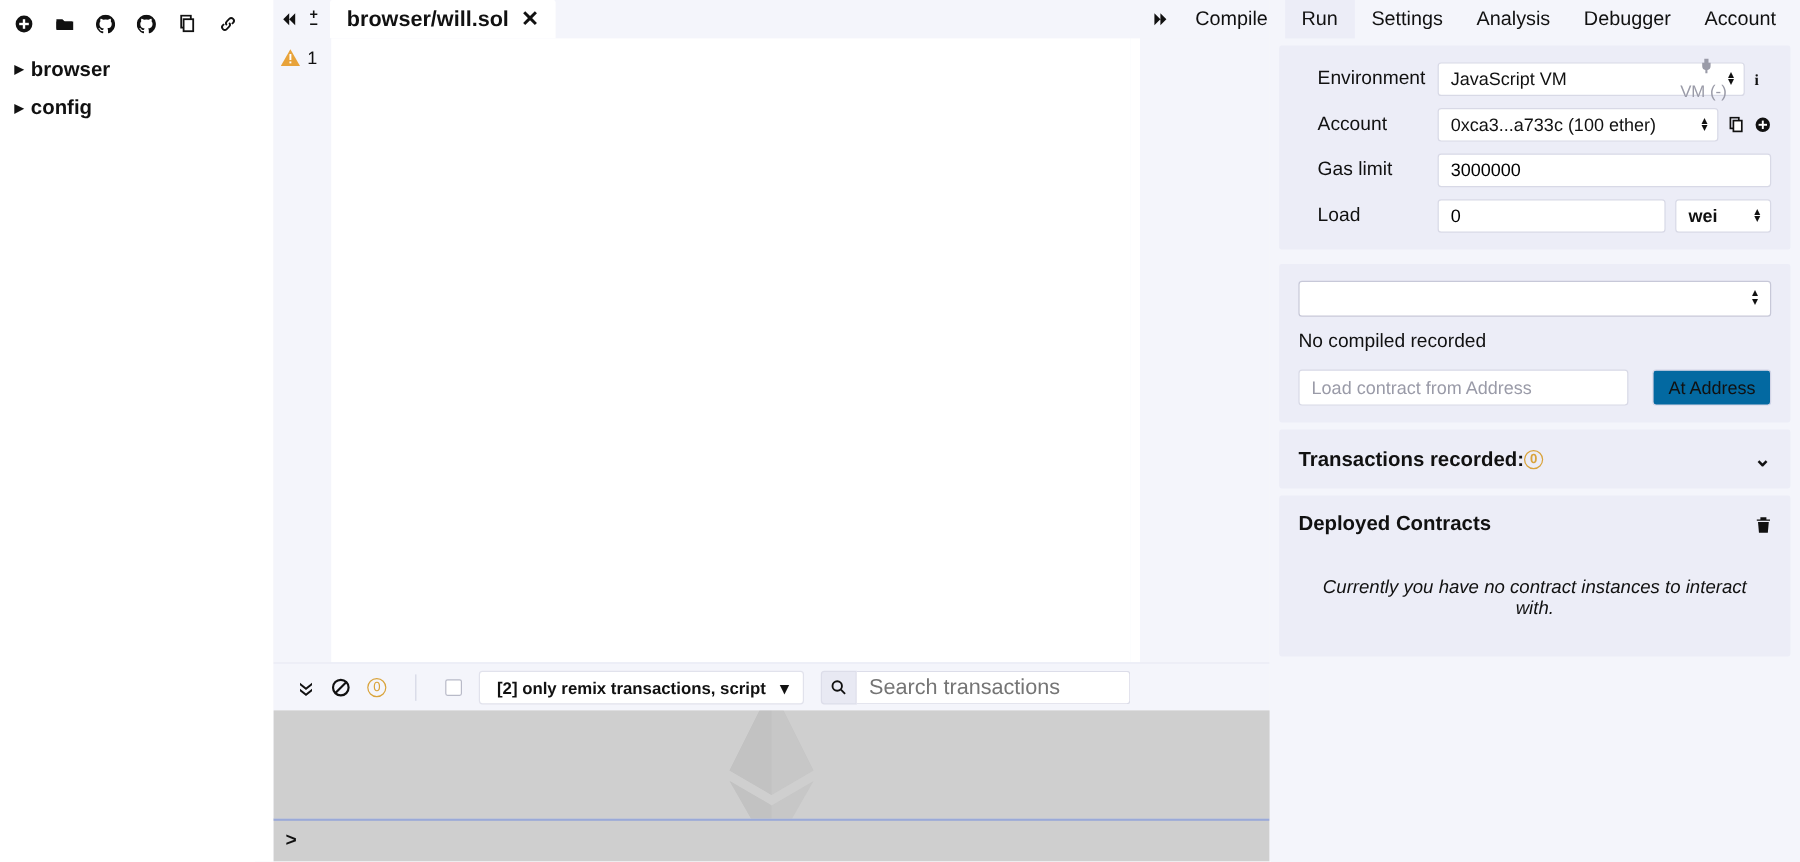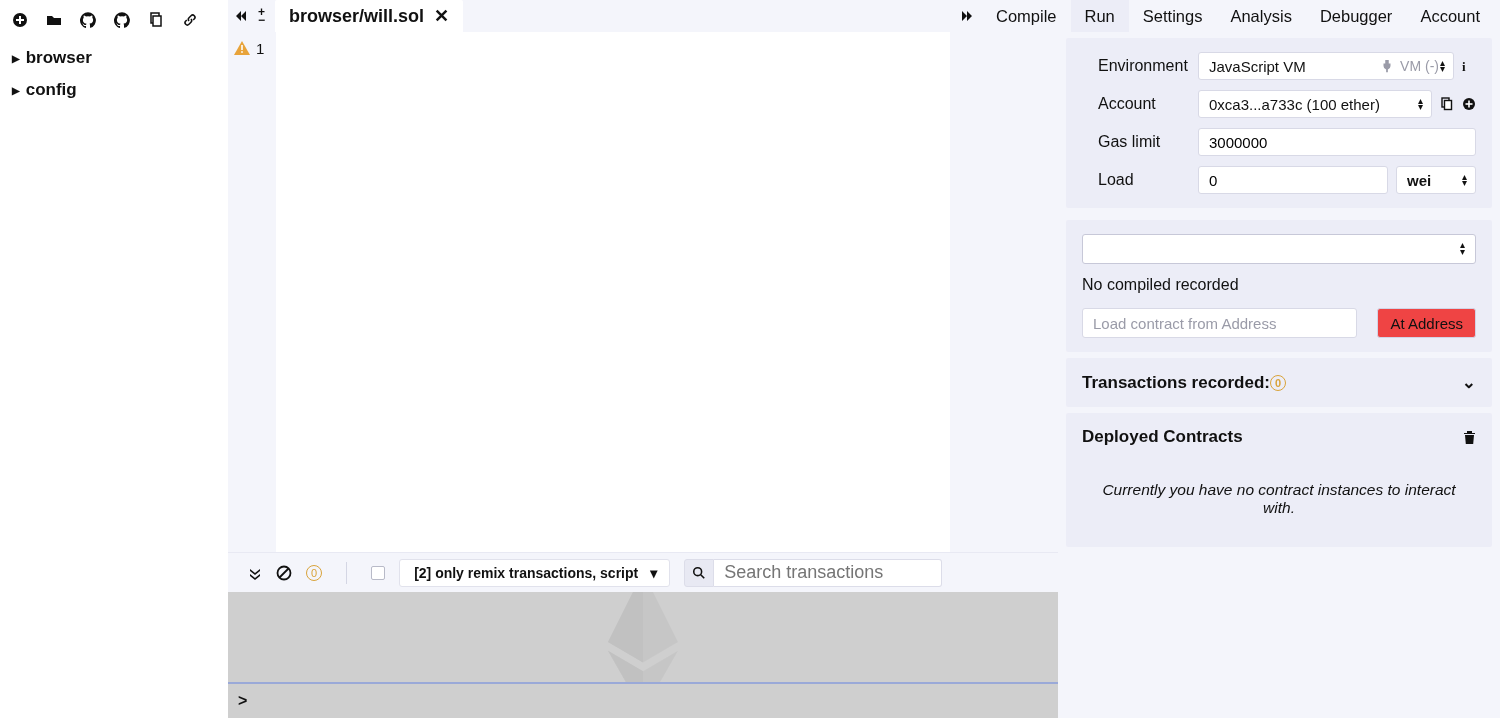--- a/index.html
+++ b/index.html
@@ -58,21 +58,21 @@
 .env-note { color: #9a9ba8; font-size: 14px; margin-right: 4px; }
 .mini-icons { display: flex; gap: 8px; margin-left: 8px; }
 .mini-icons svg, .mini-icons .glyph { width: 14px; height: 14px; font-size: 13px; font-weight: 700; }
 .txt input { border: none; outline: none; width: 100%; font-size: 15px; font-family: inherit; }
 
 .contract-sel { width: 100%; height: 30px; border: 1px solid #c7c8d8; background: #fff; border-radius: 3px; position: relative; }
 .contract-sel .caret-ud { position: absolute; right: 10px; top: 6px; font-size: 10px; line-height: 7px; }
 .nocontracts { margin: 12px 0 14px 0; font-size: 16px; }
 .addr-row { display: flex; gap: 20px; }
 .addr-in { flex: 1; height: 30px; border: 1px solid #d8d9e6; background: #fff; border-radius: 3px; padding: 0 10px; font-size: 15px; color: #888; display: flex; align-items: center; }
-.btn { background: #ef4444; border: 1px solid #d2d4e6; border-radius: 3px; padding: 0 12px; height: 30px; display: flex; align-items: center; font-size: 15px; cursor: pointer; }
+.btn { background: #0369a1; border: 1px solid #d2d4e6; border-radius: 3px; padding: 0 12px; height: 30px; display: flex; align-items: center; font-size: 15px; cursor: pointer; }
 
 .sect { background: #ecedf7; margin: 0 8px 6px 8px; border-radius: 2px; padding: 14px 16px; }
 .sect-head { display: flex; align-items: center; justify-content: space-between; font-weight: 700; font-size: 17px; }
 .sect-head .left { display: flex; align-items: center; gap: 0; }
 .nodeployed { font-style: italic; text-align: center; padding: 34px 8px 16px 8px; font-size: 15.5px; }
 
 svg { display: block; }
 .ic { fill: #111; }
 .ic-g { fill: #9a9ba8; }
 </style>
@@ -229,21 +229,21 @@
       <div class="r-tab">
           <span>Account</span>
         </div>
     </div>
 
     <div class="panel">
       <div class="field">
         <label>Environment</label>
         <div class="sel">
           <span>JavaScript VM</span>
-          <span style="margin-left:auto;display:flex;align-items:center;gap:6px;">
+          <span style="margin-left:auto;display:flex;align-items:center;gap:6px;flex-direction:column;">
             <svg width="14" height="14" viewBox="0 0 16 16">
                 <path class="ic-g" d="M6 1v4H4v3a4 4 0 0 0 3 3.87V15h2v-3.13A4 4 0 0 0 12 8V5h-2V1H8v4H8V1z"></path>
               </svg>
             <span class="env-note">VM (-)</span>
           </span>
           <span class="caret-ud">▴<br>▾</span>
         </div>
         <div class="mini-icons">
           <span class="glyph" style="font-family:serif;">i</span>
         </div>

